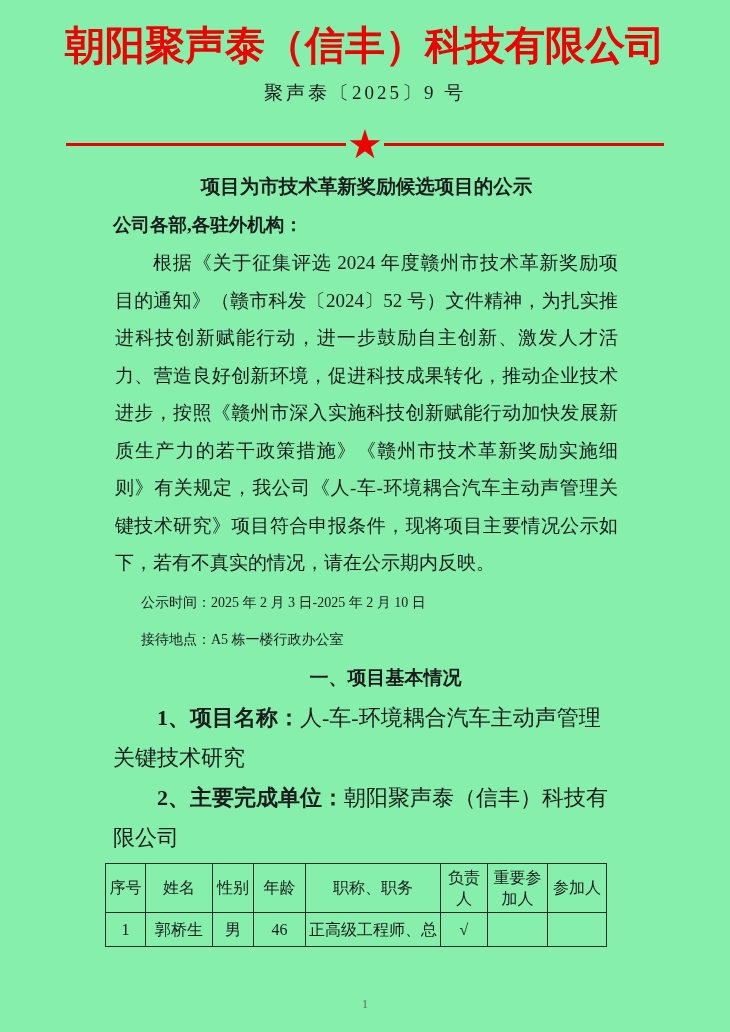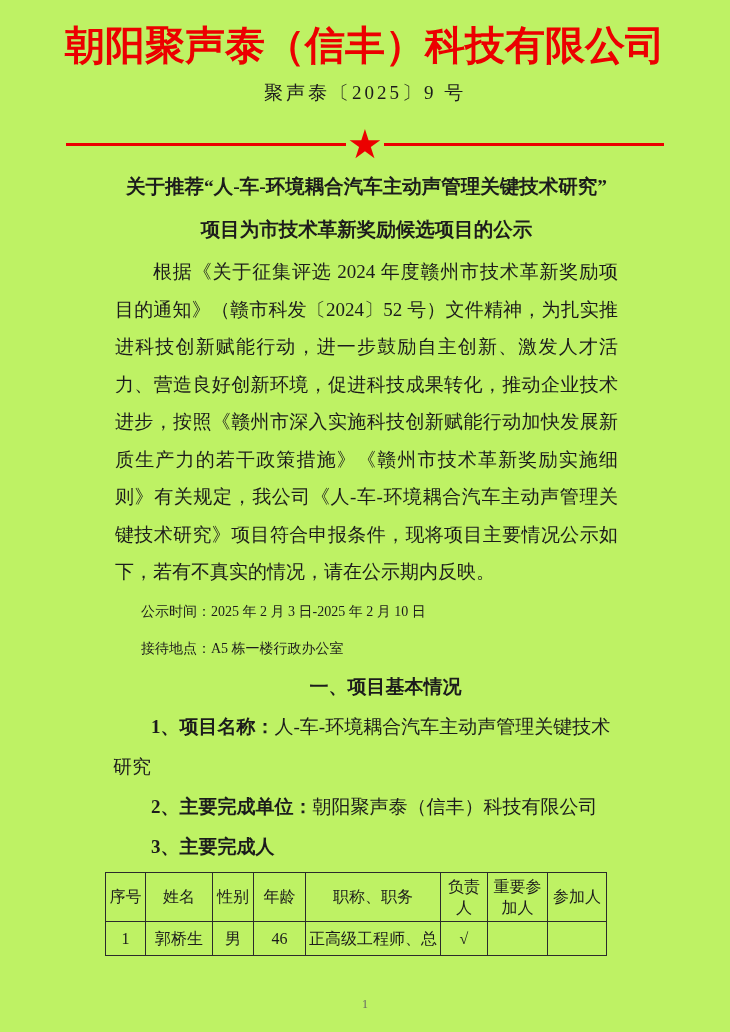--- a/index.html
+++ b/index.html
@@ -1,21 +1,21 @@
 <!DOCTYPE html>
 <html><head>
 <meta charset="utf-8">
 <style>
   html, body { margin: 0; padding: 0; background: #ffffff; }
   .page {
     position: relative;
     width: 730px;
     height: 1032px;
     margin: 0 auto;
-    background: #bef264;
+    background: #86efac;
     font-family: "Liberation Serif", "DejaVu Serif", serif;
     color: #1c1c1c;
     overflow: hidden;
     box-sizing: border-box;
   }
   .header { padding-top: 20px; text-align: center; }
   .company-name {
     font-size: 40px;
     font-weight: bold;
     color: #ec0000;
@@ -71,21 +71,21 @@
     text-indent: 2em;
   }
   .section-heading {
     font-size: 19px;
     font-weight: bold;
     line-height: 40px;
     text-indent: 2em;
     text-align: center;
   }
   .numbered-item {
-    font-size: 19px;
+    font-size: 22px;
     line-height: 40px;
     text-indent: 2em;
   }
   .numbered-item .item-label { font-weight: bold; }
   .numbered-item .item-value { font-weight: normal; }
   table.completers-table {
     border-collapse: collapse;
     table-layout: fixed;
     width: 501px;
     margin-left: -8px;
@@ -123,43 +123,40 @@
     <div class="divider">
       <div class="line"></div>
       <div class="star">★</div>
       <div class="line"></div>
     </div>
   </div>
 
   <div class="content">
 
     <div class="doc-title">
-      <div>关于推荐“人-车-环境耦合汽车主动声管理关键技术研究”</div>
       <div>项目为市技术革新奖励候选项目的公示</div>
     </div>
 
+    <div class="salutation">公司各部,各驻外机构：</div>
 
     <p class="body-paragraph">根据《关于征集评选 2024 年度赣州市技术革新奖励项目的通知》（赣市科发〔2024〕52 号）文件精神，为扎实推进科技创新赋能行动，进一步鼓励自主创新、激发人才活力、营造良好创新环境，促进科技成果转化，推动企业技术进步，按照《赣州市深入实施科技创新赋能行动加快发展新质生产力的若干政策措施》《赣州市技术革新奖励实施细则》有关规定，我公司《人-车-环境耦合汽车主动声管理关键技术研究》项目符合申报条件，现将项目主要情况公示如下，若有不真实的情况，请在公示期内反映。</p>
 
     <div class="info-line">公示时间：2025 年 2 月 3 日-2025 年 2 月 10 日</div>
     <div class="info-line">接待地点：A5 栋一楼行政办公室</div>
 
     <div class="section-heading">一、项目基本情况</div>
 
     <div class="numbered-item">
       <span class="item-label">1、项目名称：</span><span class="item-value">人-车-环境耦合汽车主动声管理关键技术研究</span>
     </div>
 
     <div class="numbered-item">
       <span class="item-label">2、主要完成单位：</span><span class="item-value">朝阳聚声泰（信丰）科技有限公司</span>
     </div>
 
-    <div class="numbered-item">
-      <span class="item-label">3、主要完成人</span>
-    </div>
 
     <table class="completers-table">
       <colgroup>
         <col style="width:40px">
         <col style="width:67px">
         <col style="width:41px">
         <col style="width:52px">
         <col style="width:135px">
         <col style="width:47px">
         <col style="width:60px">

